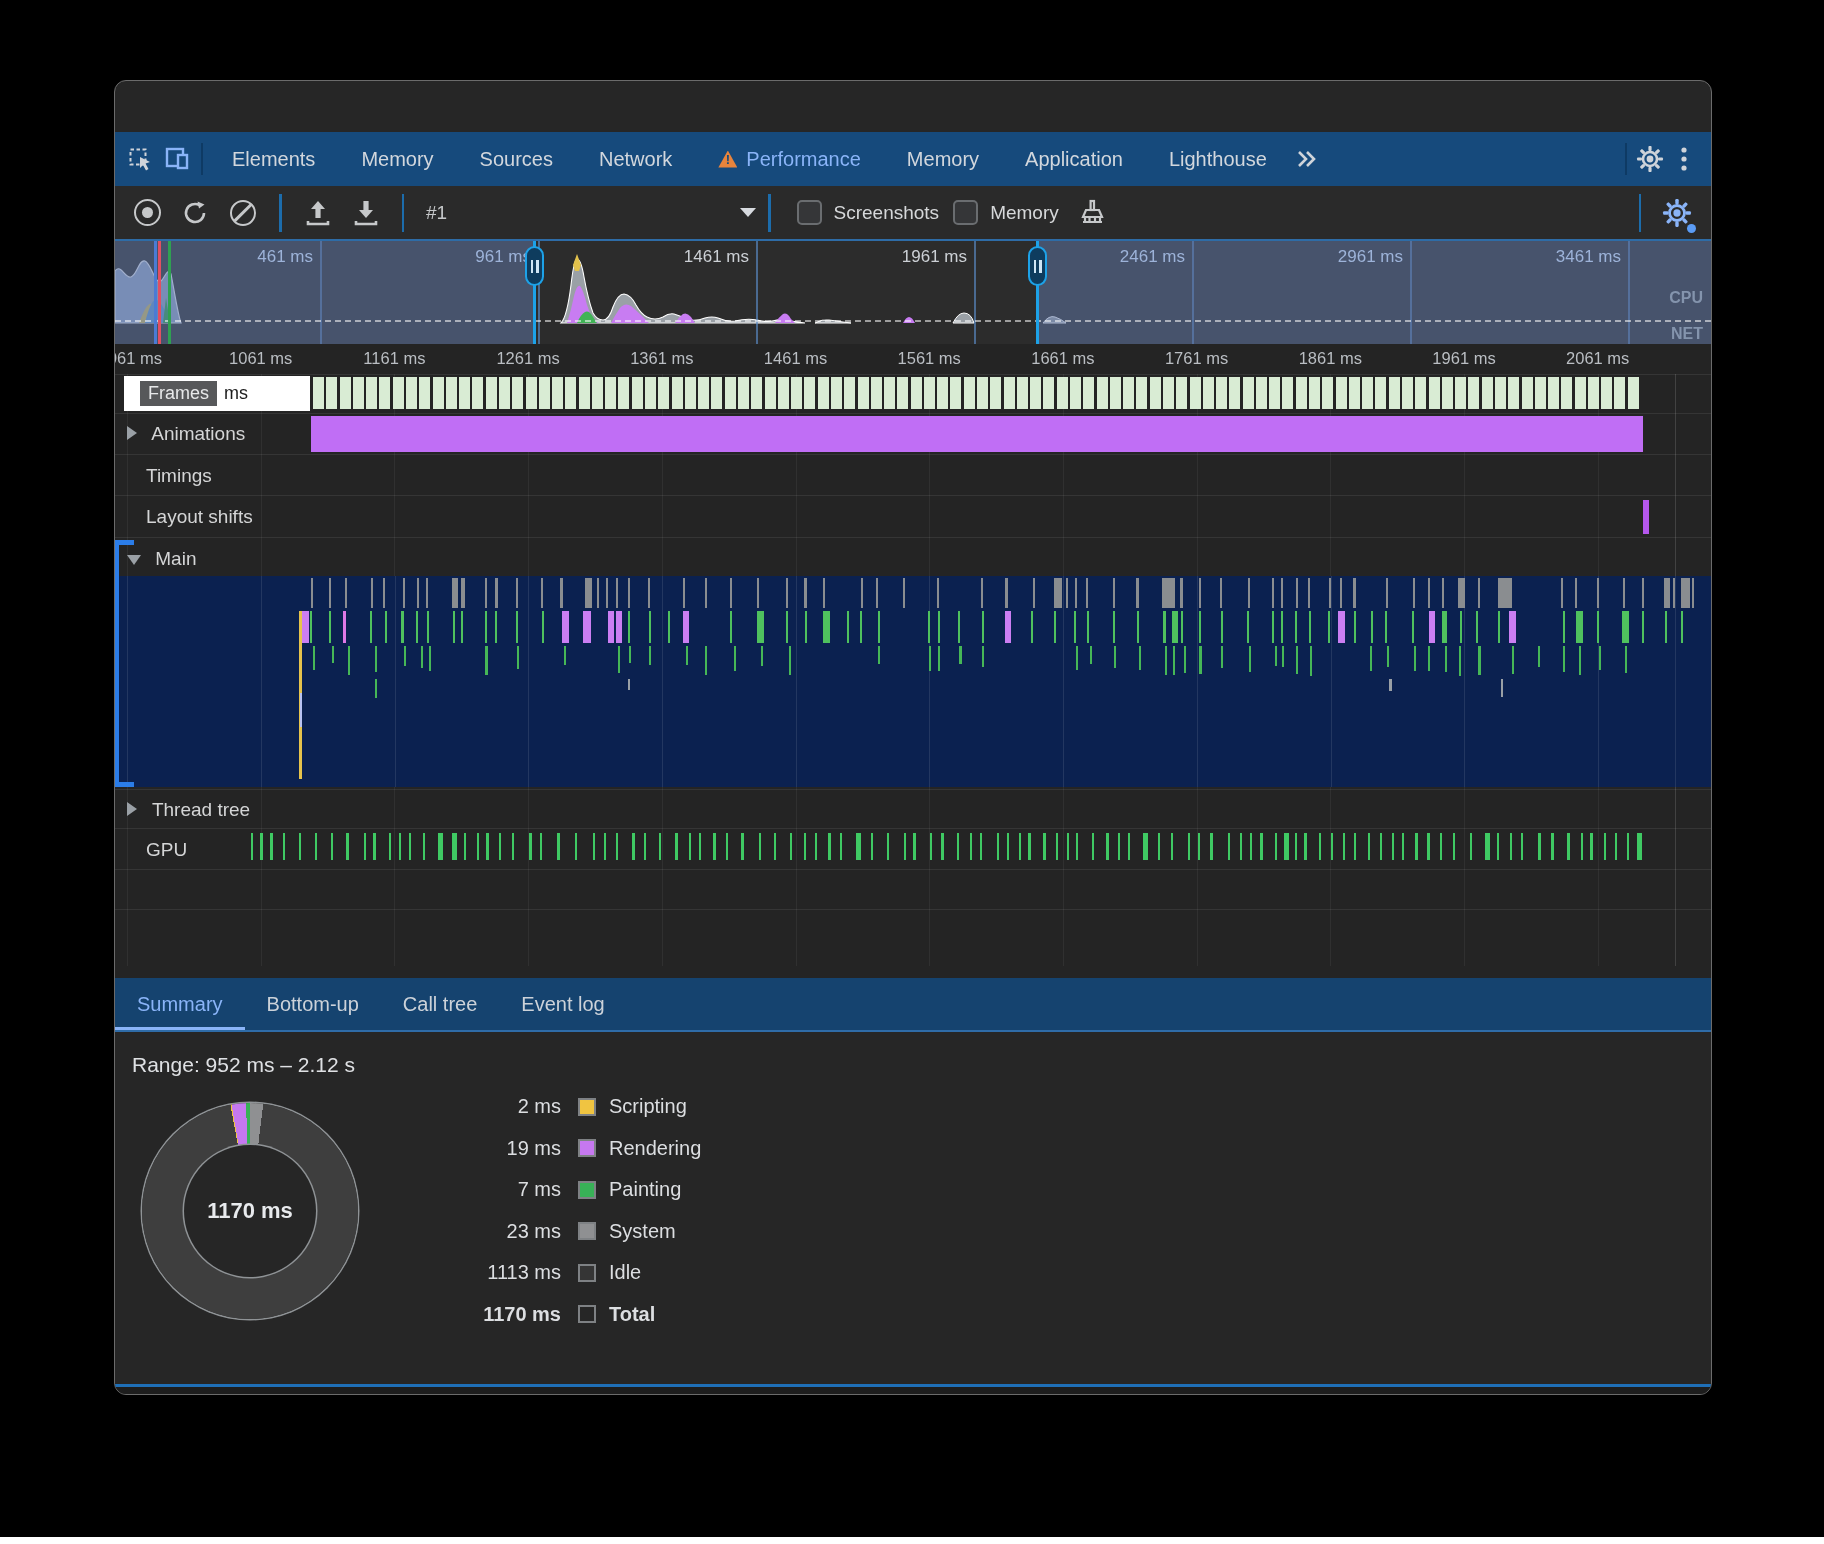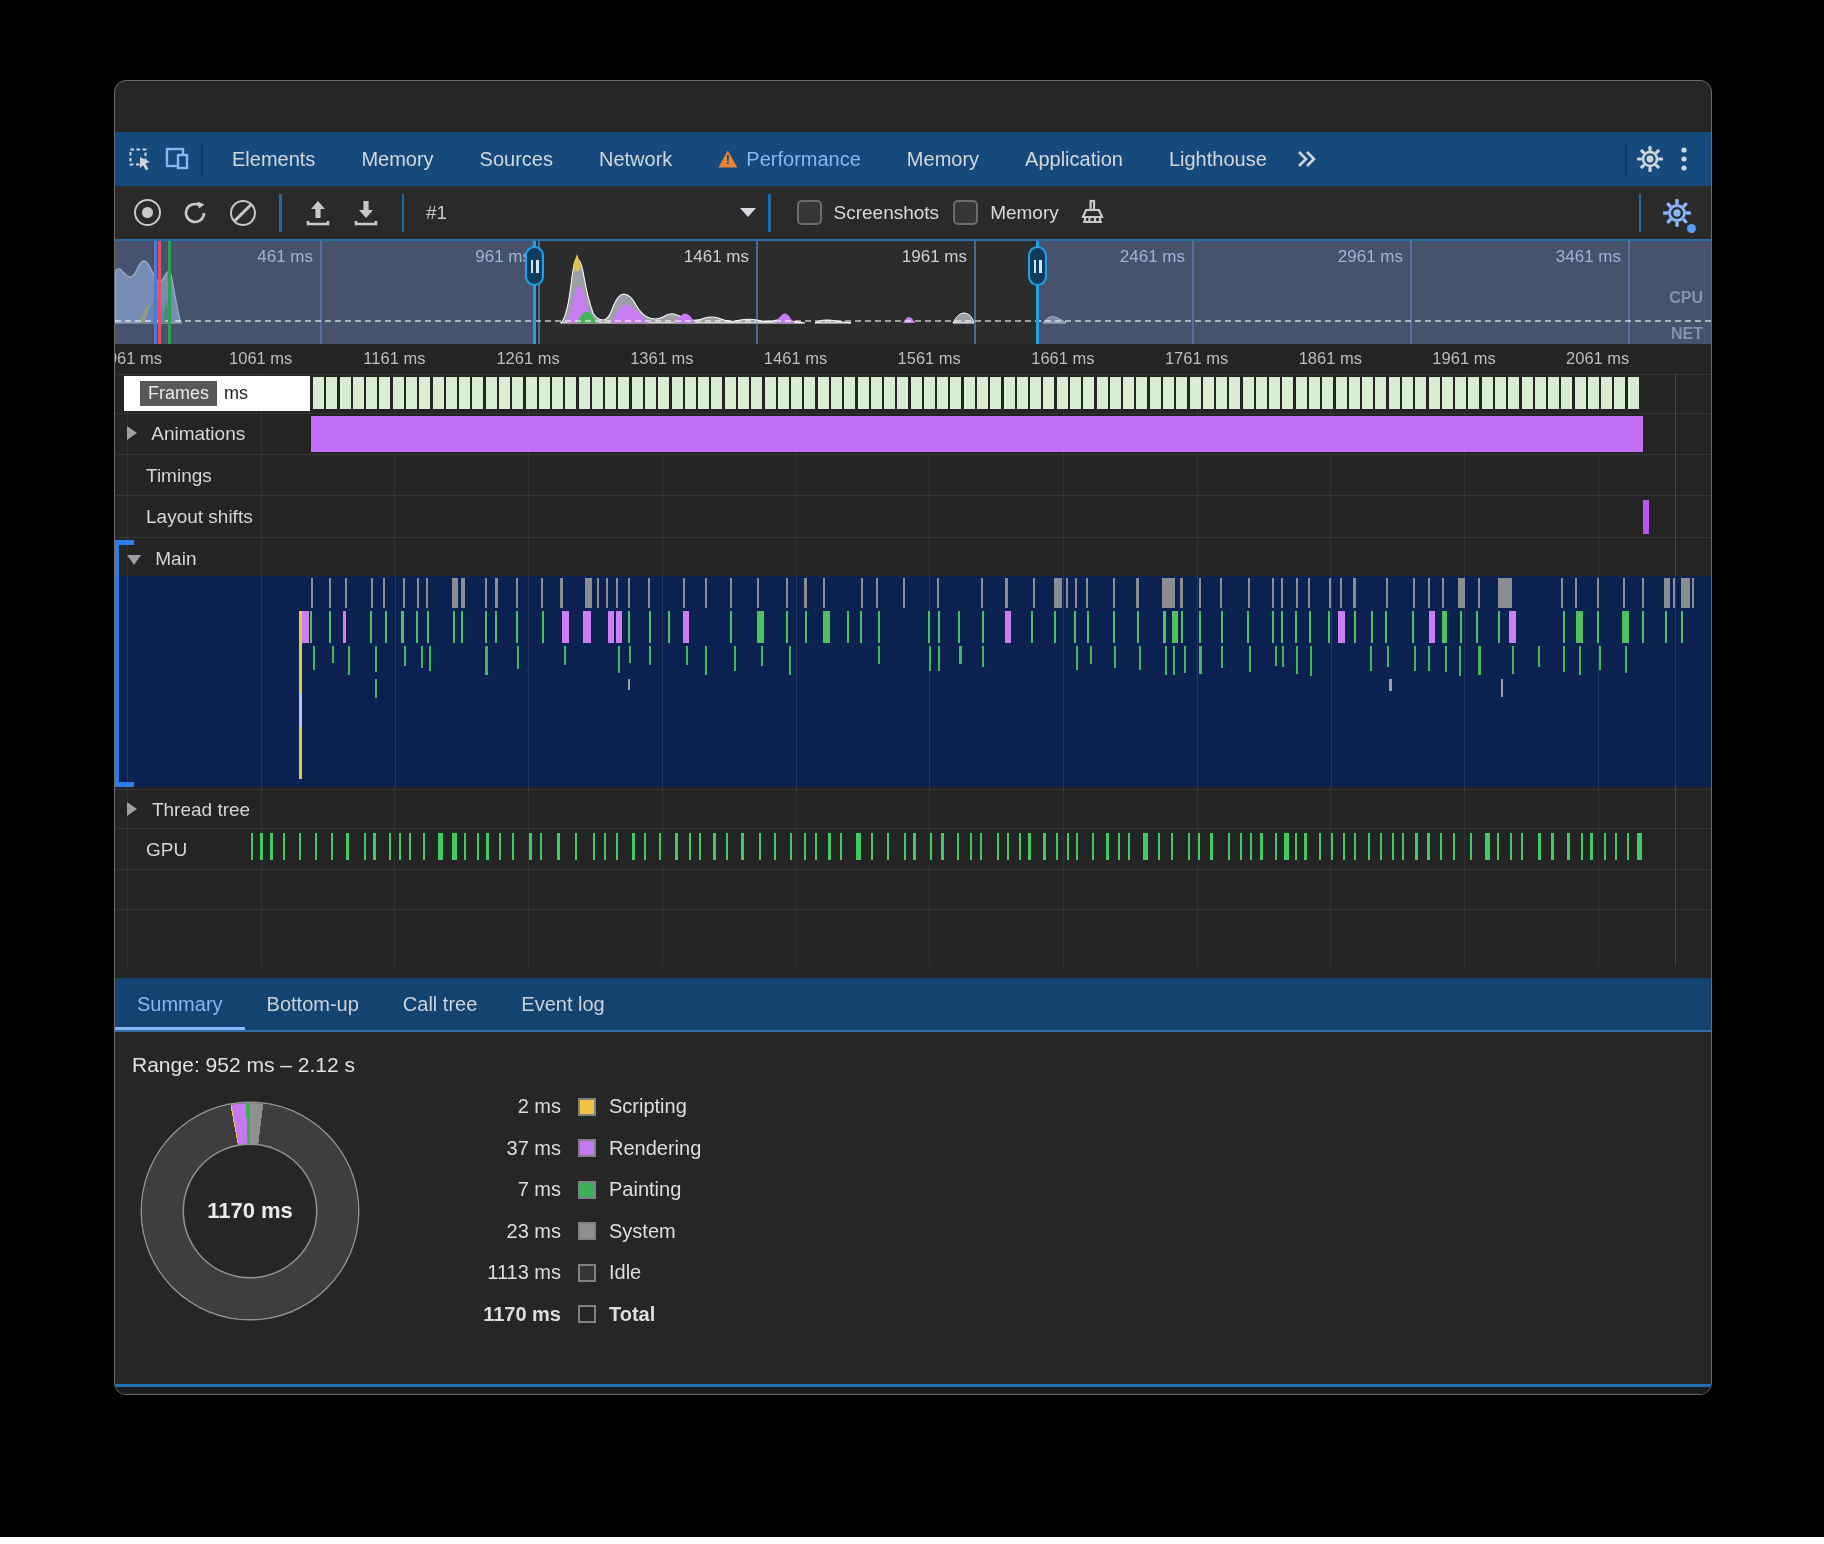--- a/index.html
+++ b/index.html
@@ -835,21 +835,21 @@
           <span id="donut-total">1170 ms</span>
         </div>
       </div>
       <div id="legend">
           <div class="leg-row">
             <span class="leg-val">2 ms</span>
             <span class="leg-swatch" style="background: rgb(240, 196, 65);"></span>
             <span class="leg-label">Scripting</span>
           </div>
           <div class="leg-row">
-            <span class="leg-val">37 ms</span>
+            <span class="leg-val">19 ms</span>
             <span class="leg-swatch" style="background: rgb(198, 120, 240);"></span>
             <span class="leg-label">Rendering</span>
           </div>
           <div class="leg-row">
             <span class="leg-val">7 ms</span>
             <span class="leg-swatch" style="background: rgb(56, 177, 87);"></span>
             <span class="leg-label">Painting</span>
           </div>
           <div class="leg-row">
             <span class="leg-val">23 ms</span>

